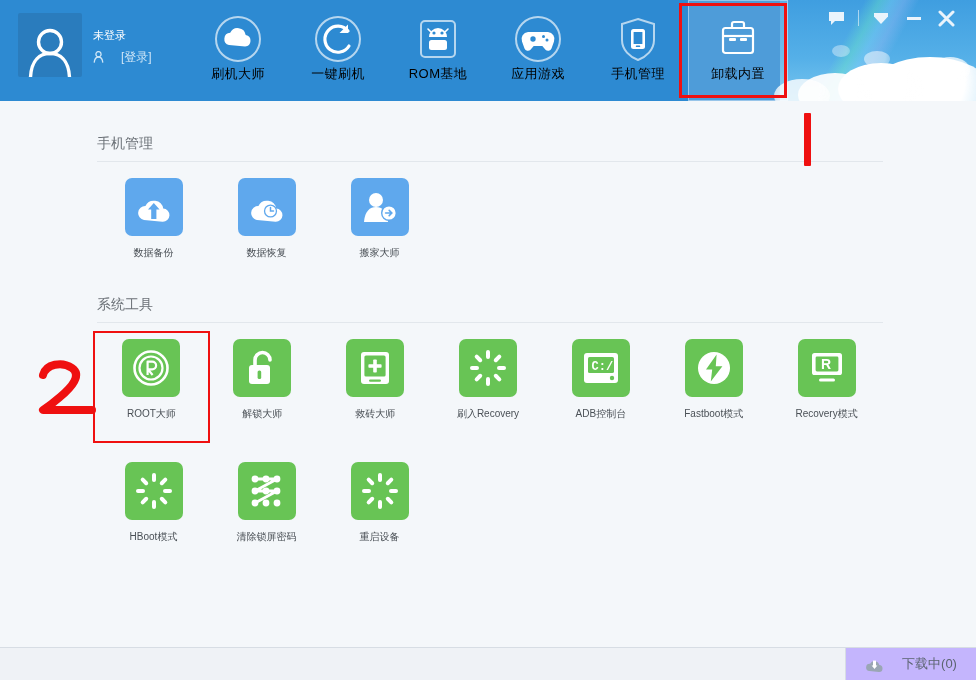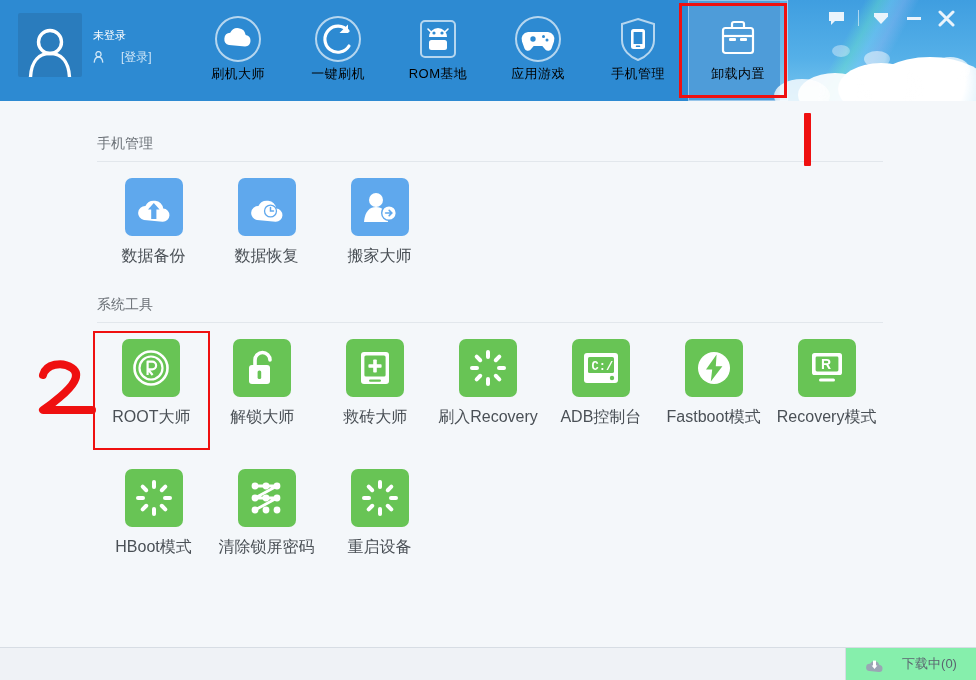--- a/index.html
+++ b/index.html
@@ -92,21 +92,21 @@
   .grid { display:flex; margin-top:16px; }
   .tile {
     width:113px; display:flex; flex-direction:column; align-items:center; cursor:pointer;
   }
   .tile .box {
     width:58px; height:58px; border-radius:7px;
     display:flex; align-items:center; justify-content:center;
   }
   .tile .box.blue { background:#5fa8ed; }
   .tile .box.green { background:#68c455; }
-  .tile .tlabel { margin-top:10px; font-size:16px; color:#4a5056; white-space:nowrap; }
+  .tile .tlabel { margin-top:10px; font-size:10px; color:#4a5056; white-space:nowrap; }
   .tile.boxed {
     outline:2px solid #ef1010; outline-offset:0;
     padding:6px 2px 20px 2px; margin:-6px -2px -4px -2px;
   }
 
   
   .anno { position:absolute; pointer-events:none; }
   .ann-box-tab {
     left:679px; top:3px; width:108px; height:95px;
     border:3px solid #ef1010;
@@ -114,21 +114,21 @@
   .ann-one { left:804px; top:113px; width:7px; height:53px; background:#ef1010; border-radius:1px; }
   .ann-two { left:36px; top:358px; width:62px; height:62px; }
 
   
   .footer {
     position:absolute; left:0; top:647px; width:976px; height:33px;
     background:#eff2f6; border-top:1px solid #d7dde4;
     display:flex; justify-content:flex-end;
   }
   .dlpanel {
-    width:131px; height:32px; background:#86efac; border-left:1px solid #d7dde4;
+    width:131px; height:32px; background:#c4b5fd; border-left:1px solid #d7dde4;
     display:flex; align-items:center; justify-content:center; gap:18px; cursor:pointer;
   }
   .dlpanel .dtext { font-size:13px; color:#5b6470; }
 </style>
 </head>
 <body>
 
 <div id="app">
 
   <div class="header">

